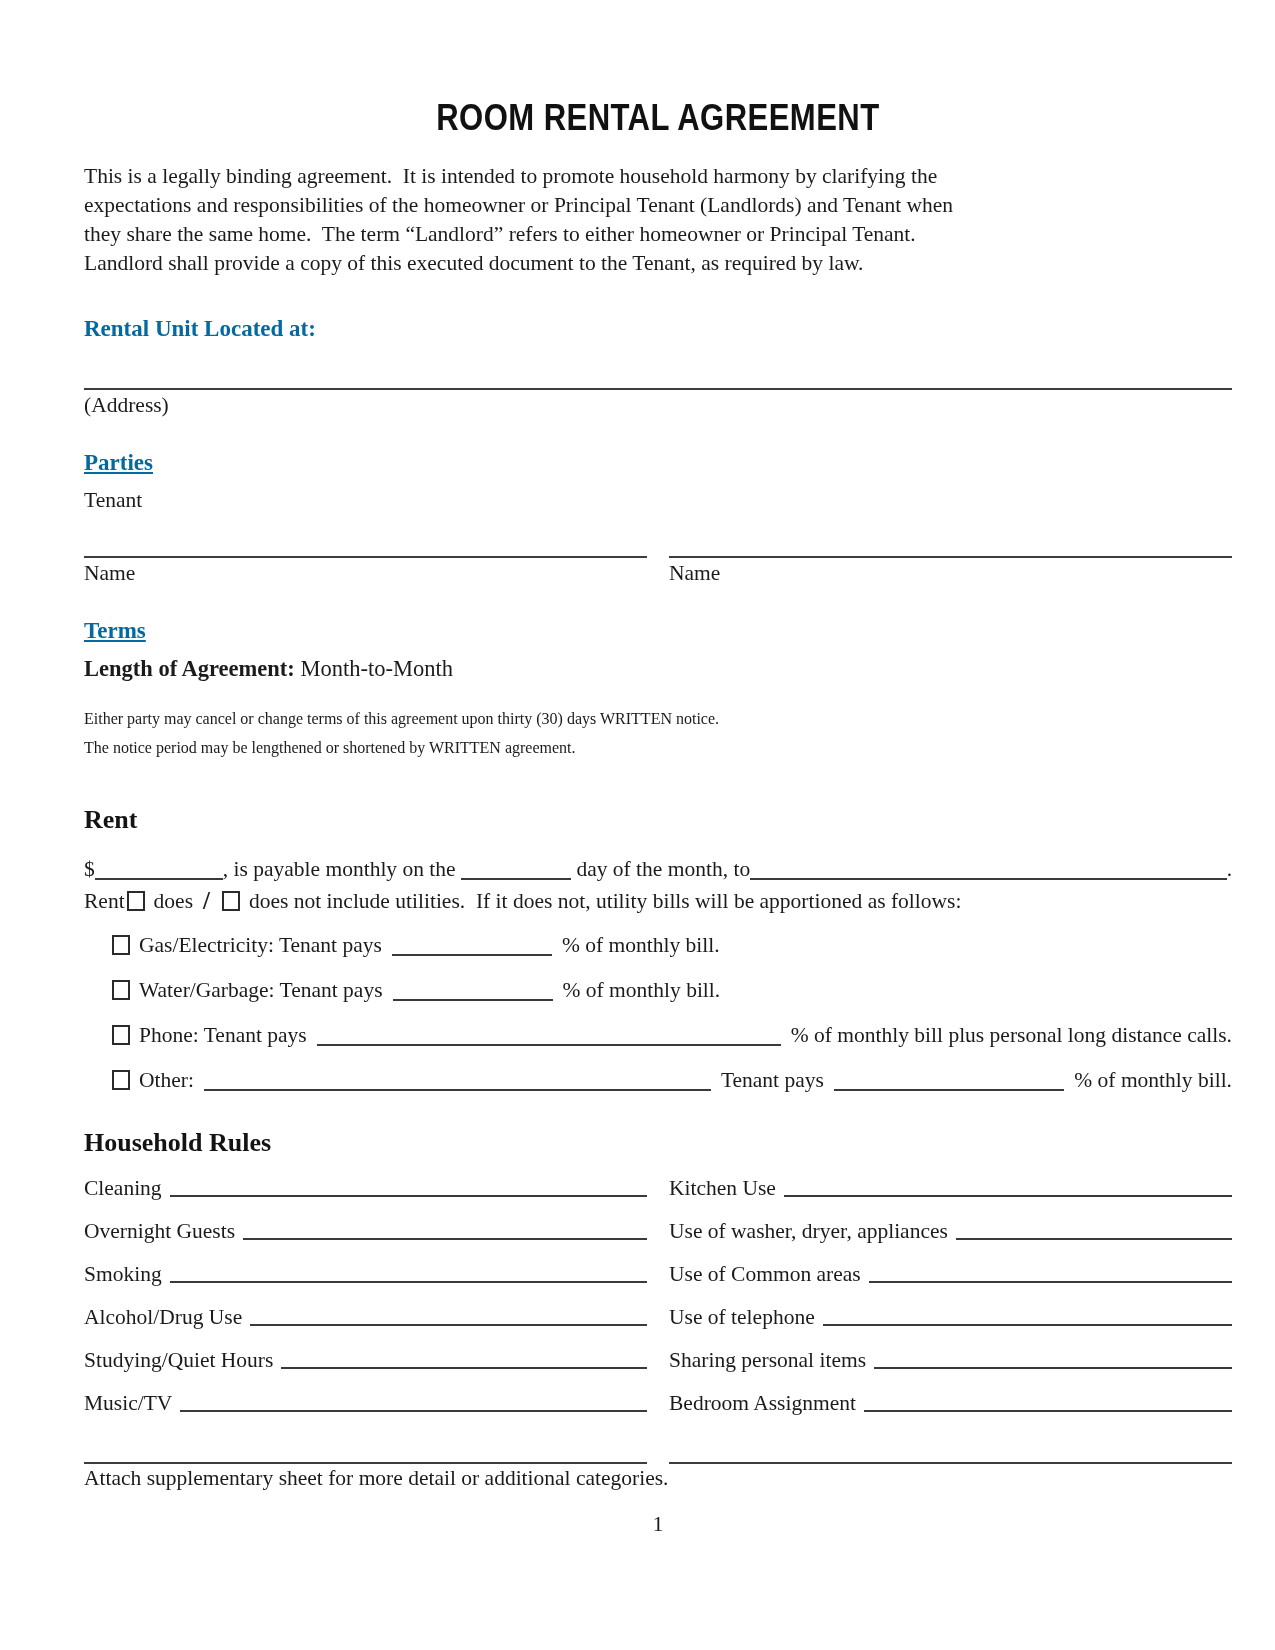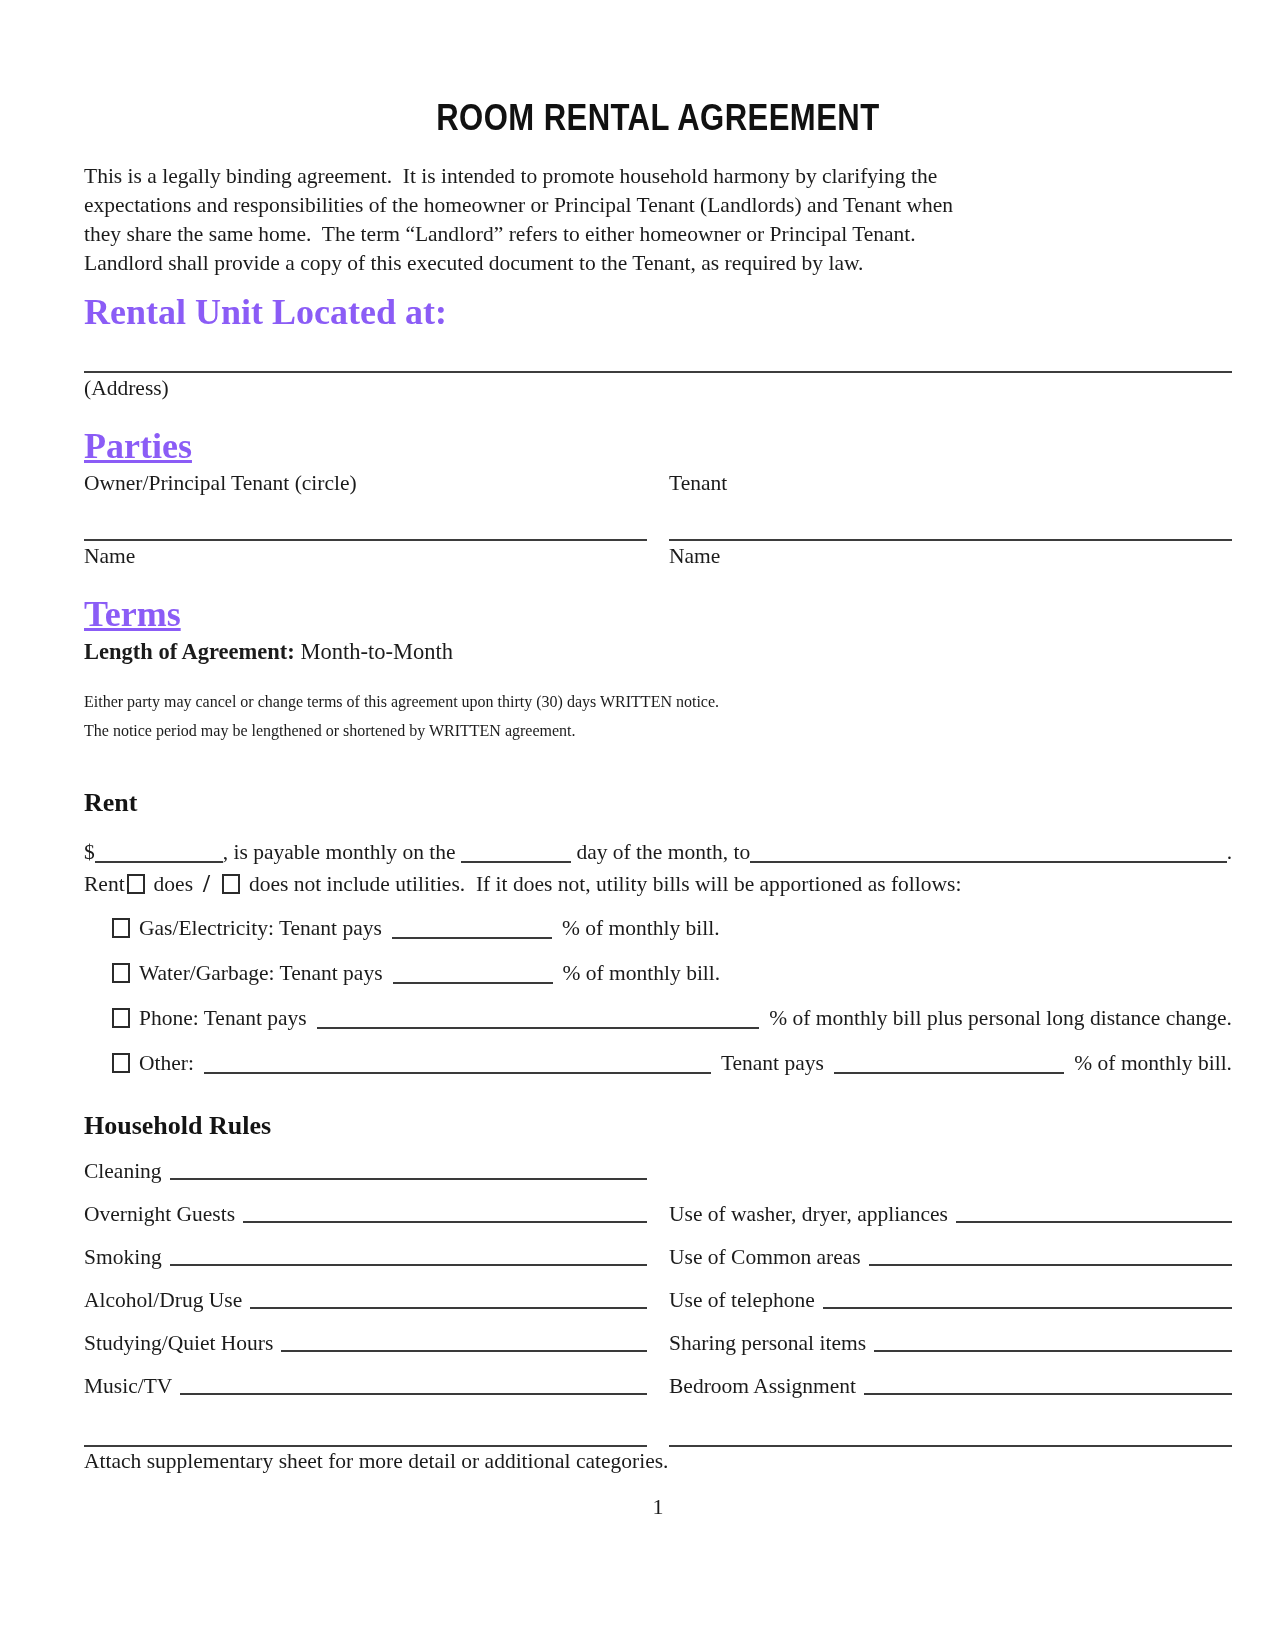--- a/index.html
+++ b/index.html
@@ -23,21 +23,21 @@
     font-size: 37px;
     font-family: "Liberation Sans", sans-serif;
     font-weight: 700;
     color: #111;
   }
   .doc-title .condense { display: inline-block; transform: scaleX(0.84); transform-origin: 50% 50%; letter-spacing: 0.5px; }
 
   .intro { margin: 24px 0 0 0; font-size: 21.5px; line-height: 29px; }
   .intro div { white-space: pre-wrap; }
 
-  h2.sec { margin: 19px 0 0 0; font-size: 36px; line-height: 30px; font-weight: 700; color: #8b5cf6; }
+  h2.sec { margin: 36px 0 0 0; font-size: 23px; line-height: 30px; font-weight: 700; color: #0369a1; }
   h2.sec.tight { margin-top: 28px; text-decoration: underline; }
   h3.sec { margin: 44px 0 0 0; font-size: 26px; line-height: 28px; font-weight: 700; color: #141414; }
 
   .rule { border-top: 2.5px solid #3d3d3d; height: 0; }
   .address-rule { margin-top: 44px; }
   .caption { font-size: 21.5px; line-height: 30px; }
 
   .two-col { display: grid; grid-template-columns: 1fr 1fr; column-gap: 22px; }
   .party-labels { margin-top: 8px; font-size: 21.5px; line-height: 28px; }
   .party-rules { margin-top: 42px; }
@@ -109,21 +109,20 @@
     <div>they share the same home.  The term “Landlord” refers to either homeowner or Principal Tenant.</div>
     <div>Landlord shall provide a copy of this executed document to the Tenant, as required by law.</div>
   </div>
 
   <h2 class="sec">Rental Unit Located at:</h2>
   <div class="rule address-rule"></div>
   <div class="caption">(Address)</div>
 
   <h2 class="sec tight">Parties</h2>
   <div class="two-col party-labels">
-    <div>Owner/Principal Tenant (circle)</div>
     <div>Tenant</div>
   </div>
   <div class="two-col party-rules">
     <div class="rule"></div>
     <div class="rule"></div>
   </div>
   <div class="two-col">
     <div class="caption">Name</div>
     <div class="caption">Name</div>
   </div>
@@ -169,40 +168,44 @@
     <span class="checkbox"></span>
     <span class="t">Water/Garbage: Tenant pays</span>
     <span class="blank w160 mx"></span>
     <span class="t">% of monthly bill.</span>
   </div>
 
   <div class="fill util-item">
     <span class="checkbox"></span>
     <span class="t">Phone: Tenant pays</span>
     <span class="blank grow mx"></span>
-    <span class="t">% of monthly bill plus personal long distance change.</span>
+    <span class="t">% of monthly bill plus personal long distance calls.</span>
   </div>
 
   <div class="fill util-item">
     <span class="checkbox"></span>
     <span class="t">Other:</span>
     <span class="blank grow22 mx"></span>
     <span class="t">Tenant pays</span>
     <span class="blank grow1 mx"></span>
     <span class="t">% of monthly bill.</span>
   </div>
 
   <h3 class="sec" style="margin-top:36px">Household Rules</h3>
 
   <div class="hr-rows">
     <div class="hr-row first">
       <div class="hr-cell">
           <span class="hr-label">Cleaning</span>
           <span class="hr-line"></span>
         </div>
+      <div class="hr-cell">
+          <span class="hr-label">Kitchen Use</span>
+          <span class="hr-line"></span>
+        </div>
     </div>
     <div class="hr-row">
       <div class="hr-cell">
           <span class="hr-label">Overnight Guests</span>
           <span class="hr-line"></span>
         </div>
       <div class="hr-cell">
           <span class="hr-label">Use of washer, dryer, appliances</span>
           <span class="hr-line"></span>
         </div>

